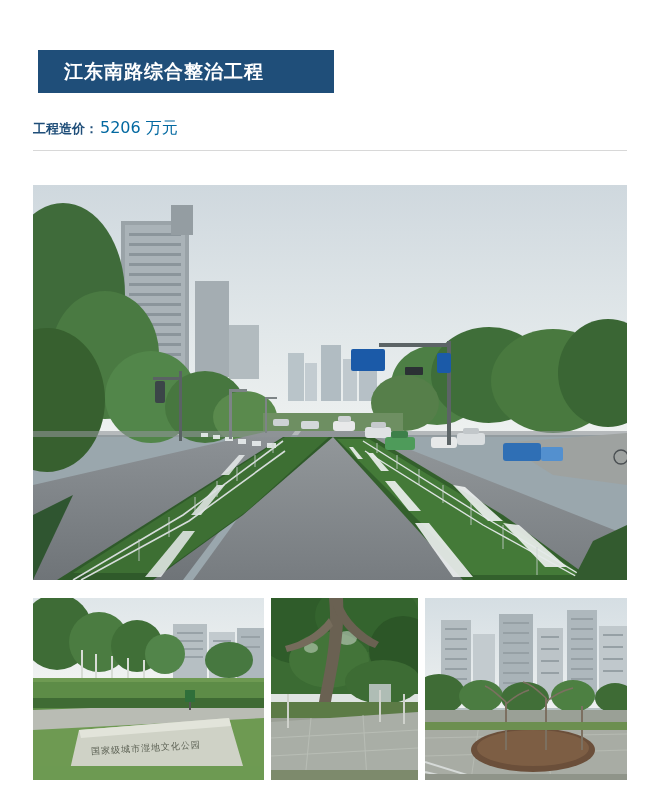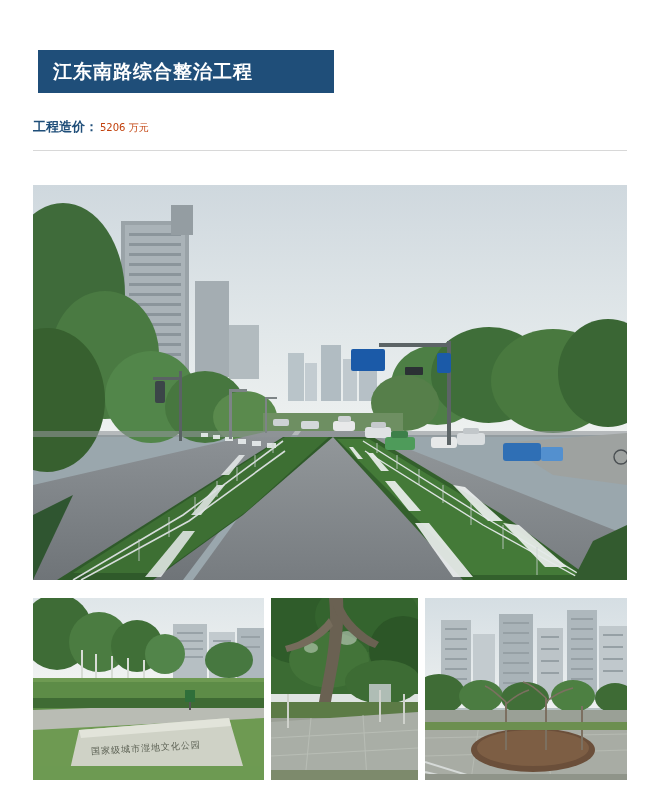--- a/index.html
+++ b/index.html
@@ -31,43 +31,43 @@
     width: 5px;
     height: 43px;
     background: #ffffff;
     flex: 0 0 5px;
   }
   .title-banner .title-text {
     color: #ffffff;
     font-size: 19px;
     font-weight: bold;
     letter-spacing: 1px;
-    padding-left: 15px;
+    padding-left: 26px;
     white-space: nowrap;
     font-family: "DejaVu Sans", "Liberation Sans", sans-serif;
   }
 
   
   .cost-row {
     position: absolute;
     left: 33px;
     top: 118px;
     display: flex;
     align-items: baseline;
     white-space: nowrap;
   }
   .cost-label {
     color: #1f4e79;
     font-size: 13px;
     font-weight: bold;
     font-family: "DejaVu Sans", "Liberation Sans", sans-serif;
   }
   .cost-value {
-    color: #c2410c;
-    font-size: 10px;
+    color: #0369a1;
+    font-size: 16px;
     margin-left: 2px;
     font-family: "DejaVu Sans", "Liberation Sans", sans-serif;
   }
 
   .divider {
     position: absolute;
     left: 33px;
     top: 150px;
     width: 594px;
     height: 1px;

